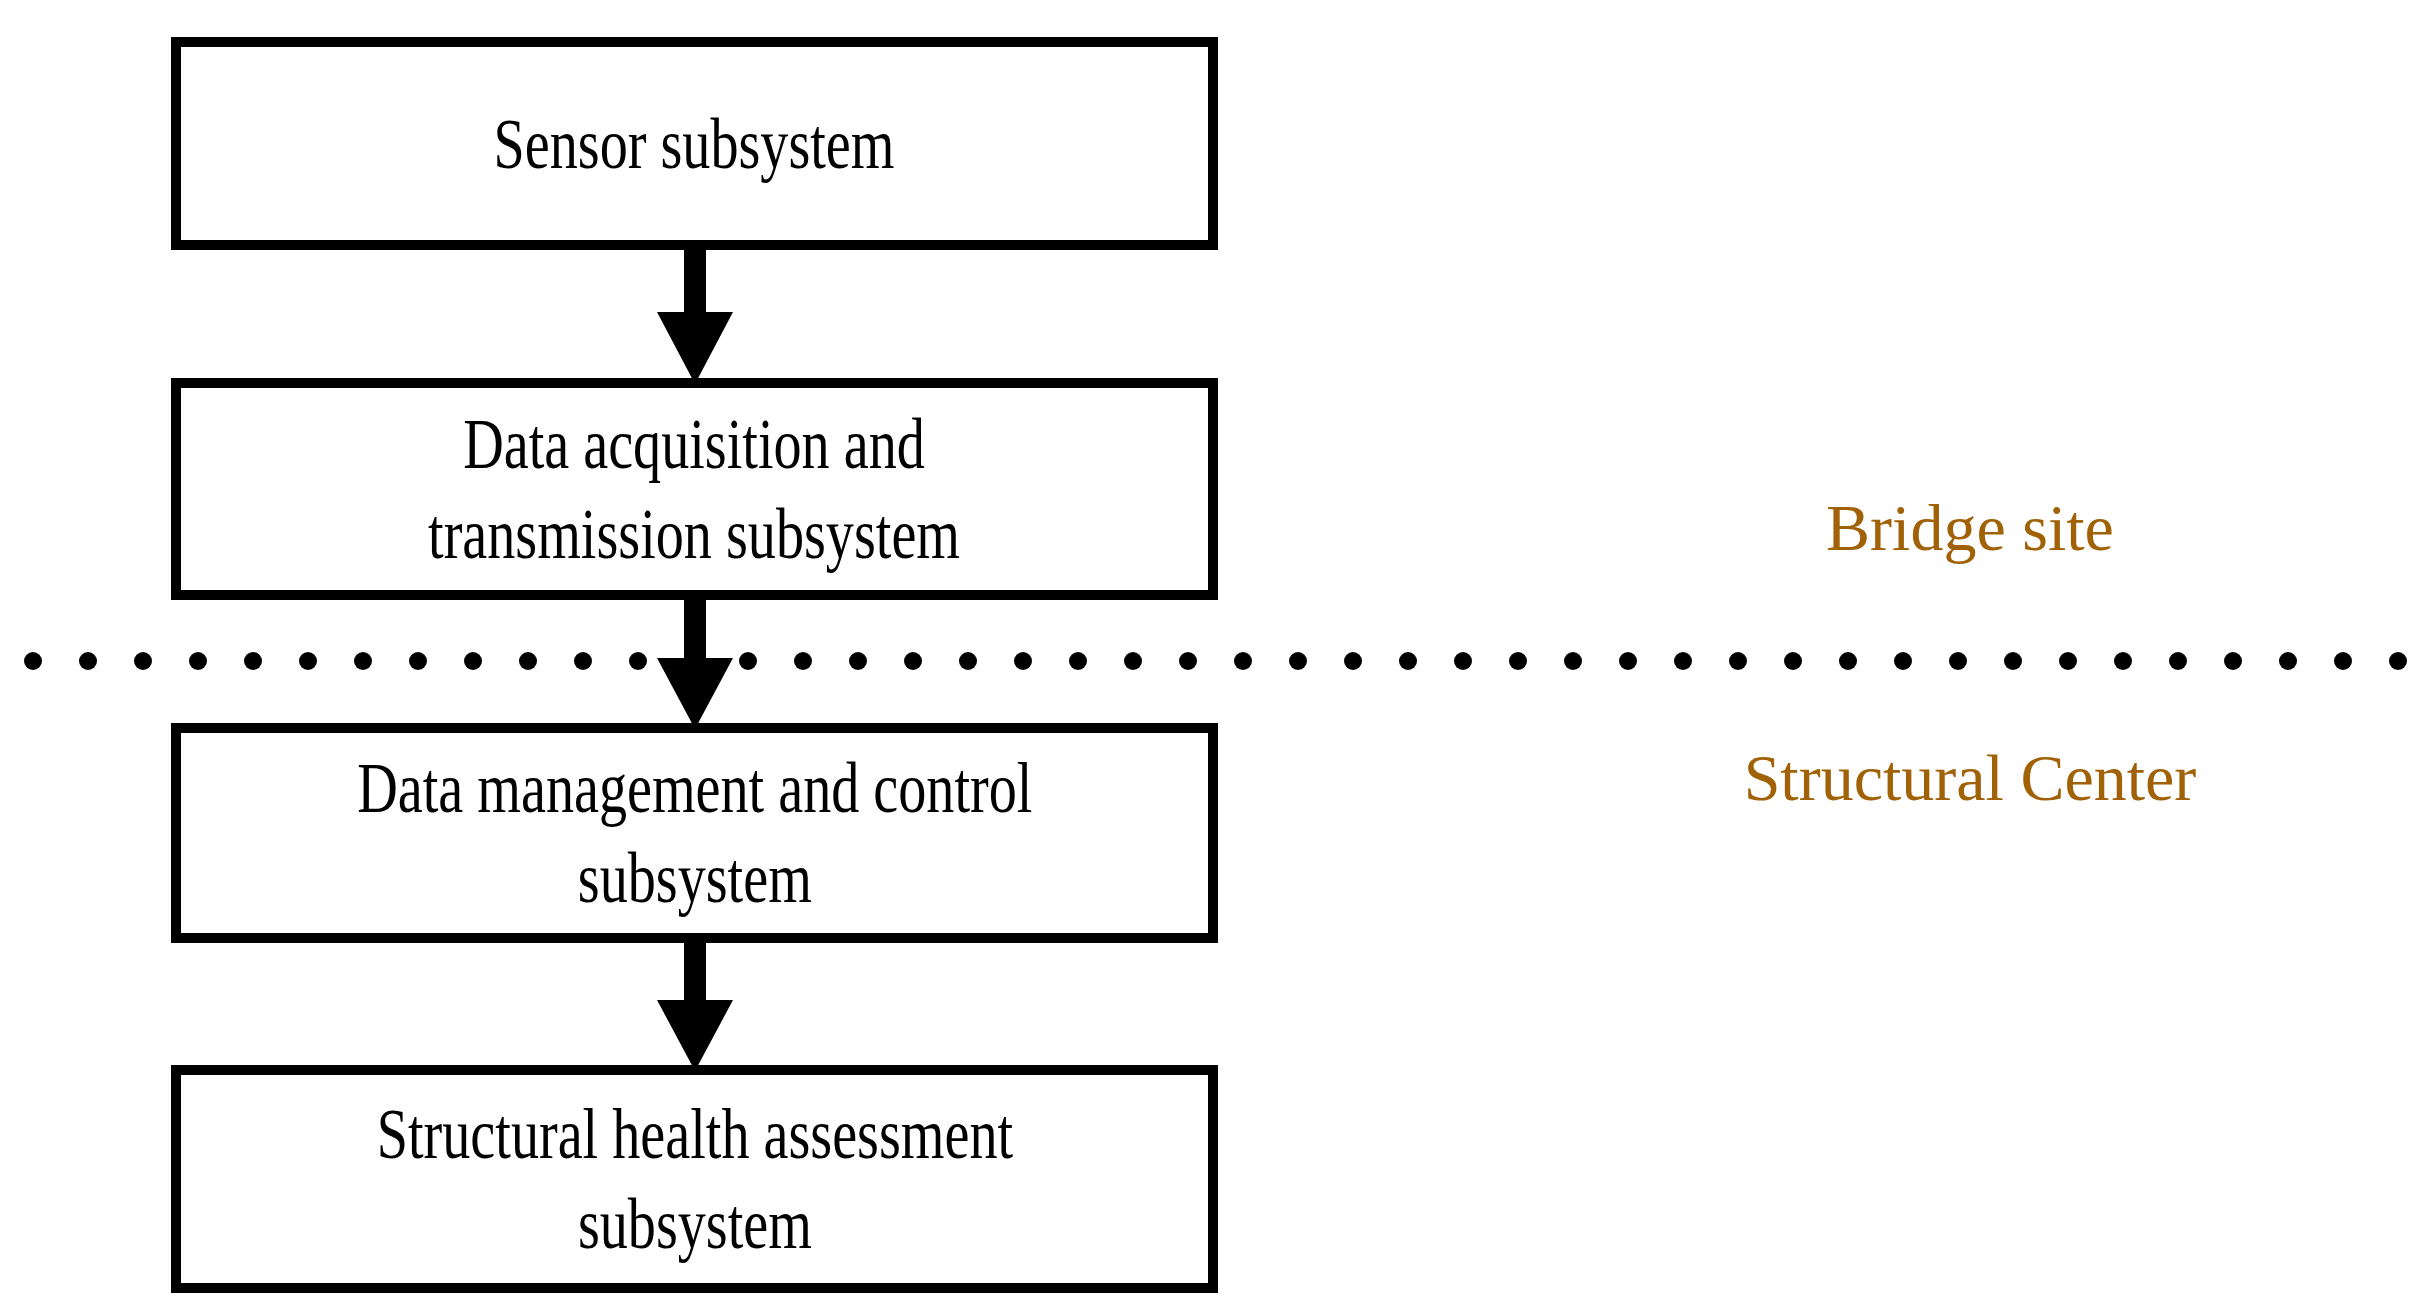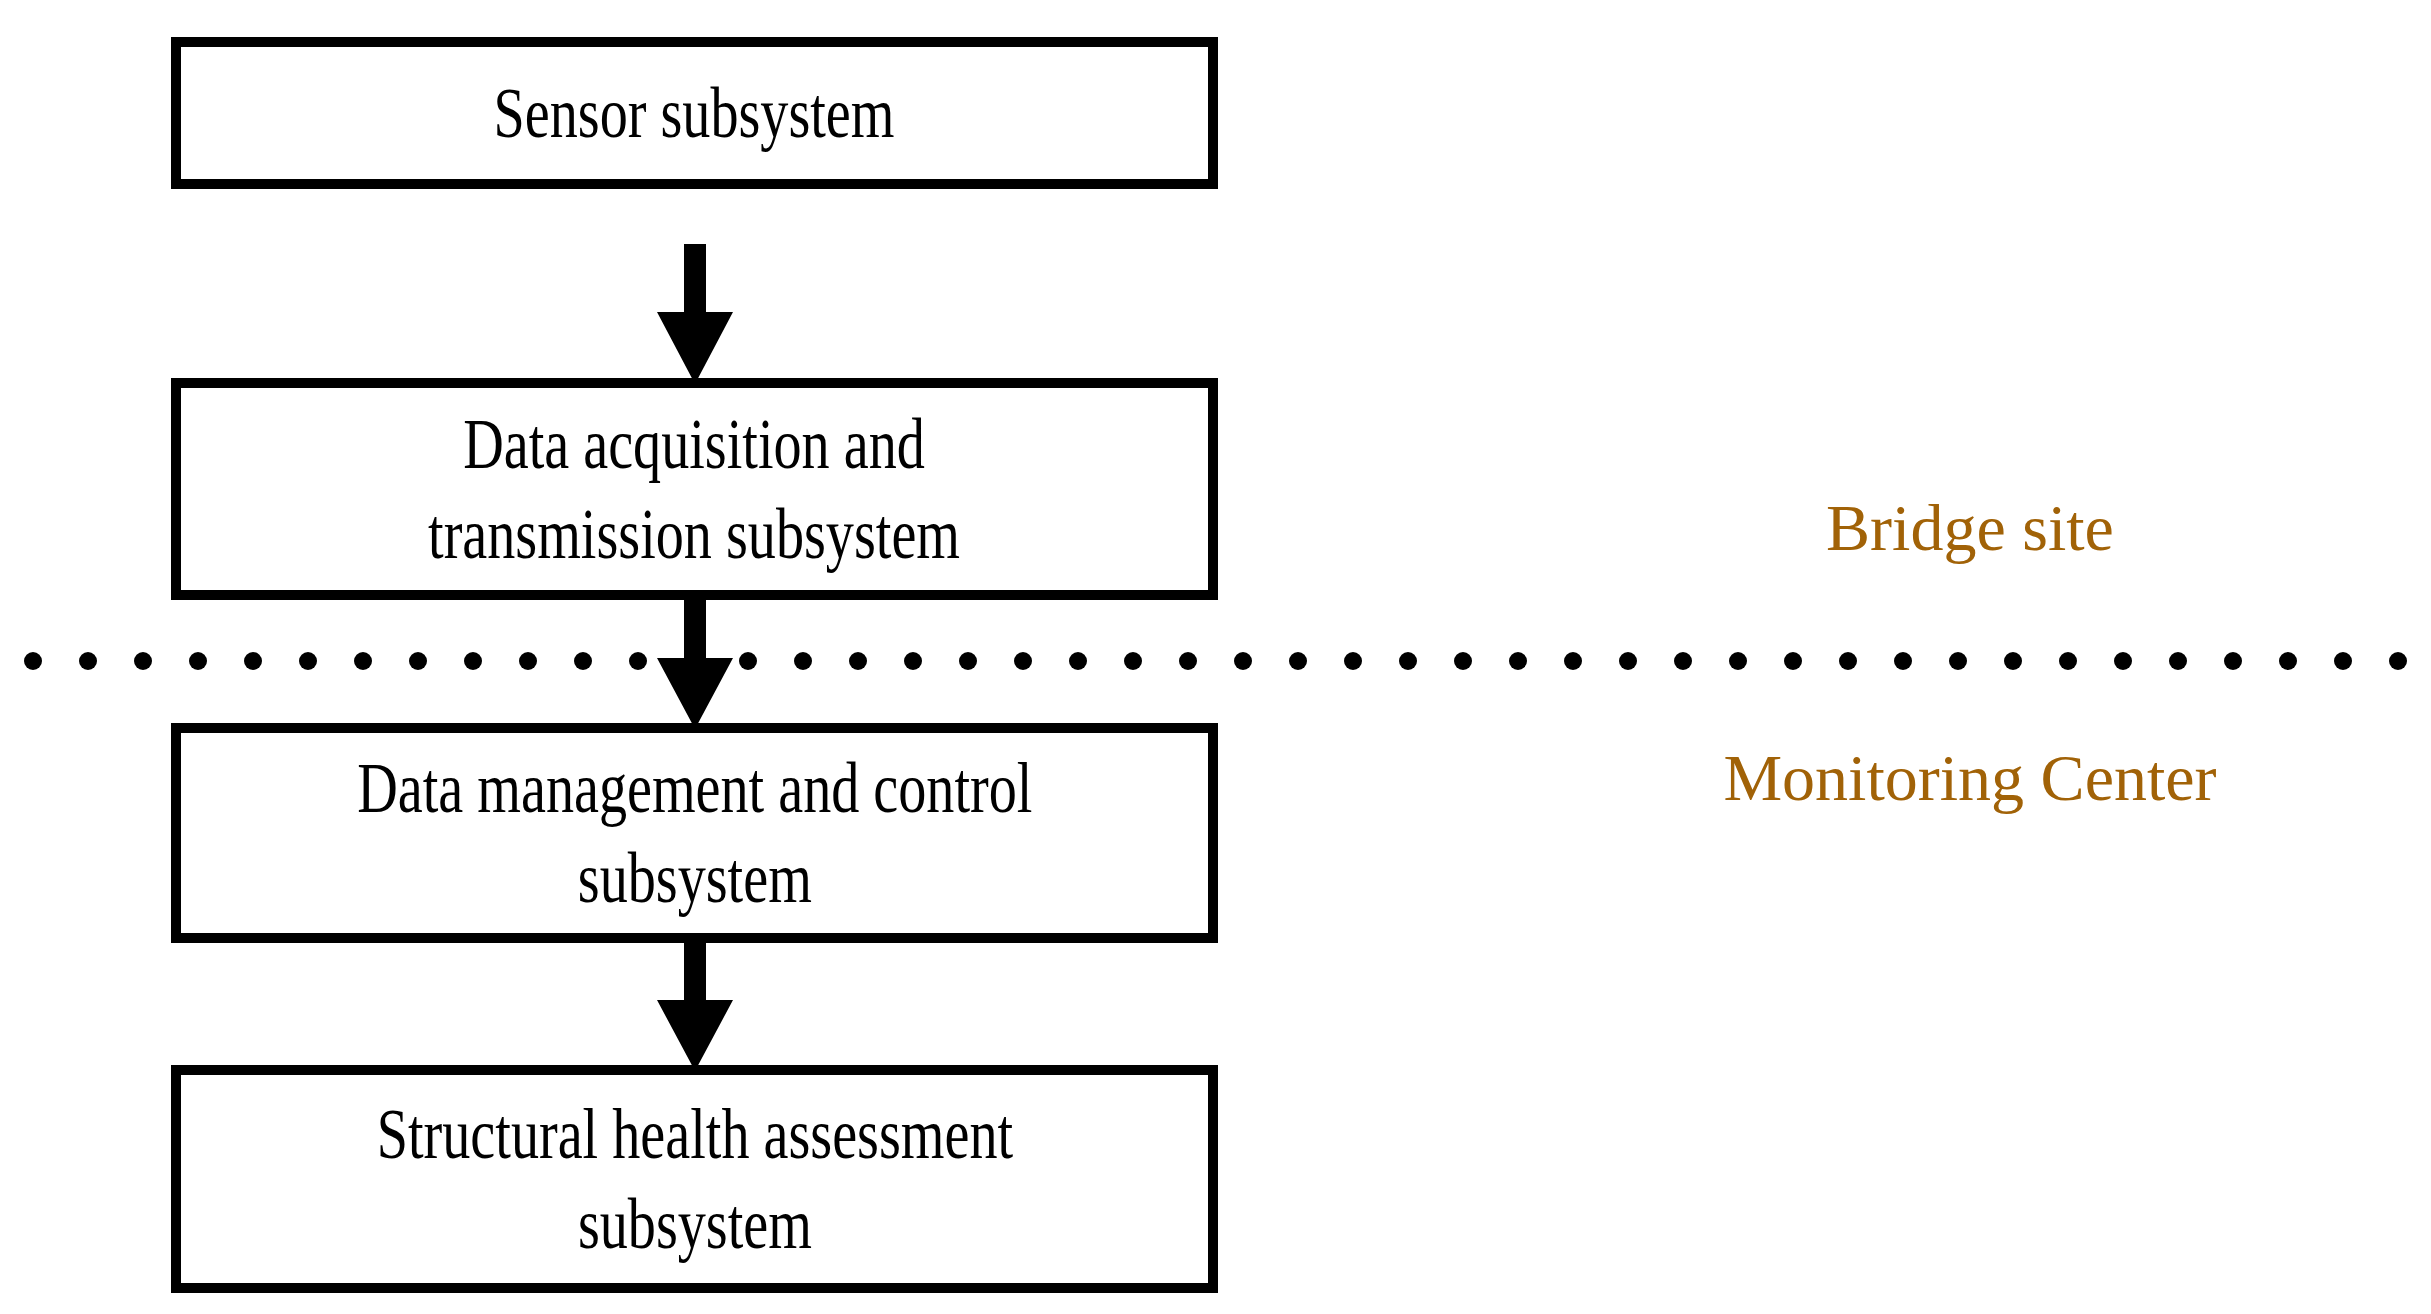--- a/index.html
+++ b/index.html
@@ -35,21 +35,21 @@
     font-family: "Liberation Serif", "DejaVu Serif", serif;
     font-size: 72px;
     line-height: 90px;
     letter-spacing: 0px;
     color: #000000;
     transform: scaleX(0.78);
     transform-origin: center center;
     white-space: pre-line;
   }
 
-  #box-sensor        { left: 171px; top: 37px;   width: 1047px; height: 152px; }
+  #box-sensor        { left: 171px; top: 37px;   width: 1047px; height: 213px; }
   #box-daq           { left: 171px; top: 378px;  width: 1047px; height: 222px; }
   #box-datamgmt      { left: 171px; top: 723px;  width: 1047px; height: 220px; }
   #box-assessment    { left: 171px; top: 1065px; width: 1047px; height: 228px; }
 
   
   .arrow {
     position: absolute;
     left: 657px;
     width: 76px;
     z-index: 4;
@@ -173,15 +173,15 @@
     </svg>
   </div>
 
   <div class="node-box" id="box-assessment">
     <span class="node-label">Structural health assessment
 subsystem</span>
   </div>
 
   <div class="side-label" id="label-bridge-site">Bridge site</div>
 
-  <div class="side-label" id="label-monitoring-center">Monitoring Center</div>
+  <div class="side-label" id="label-monitoring-center">Structural Center</div>
 
 </div>
 
 </body></html>

